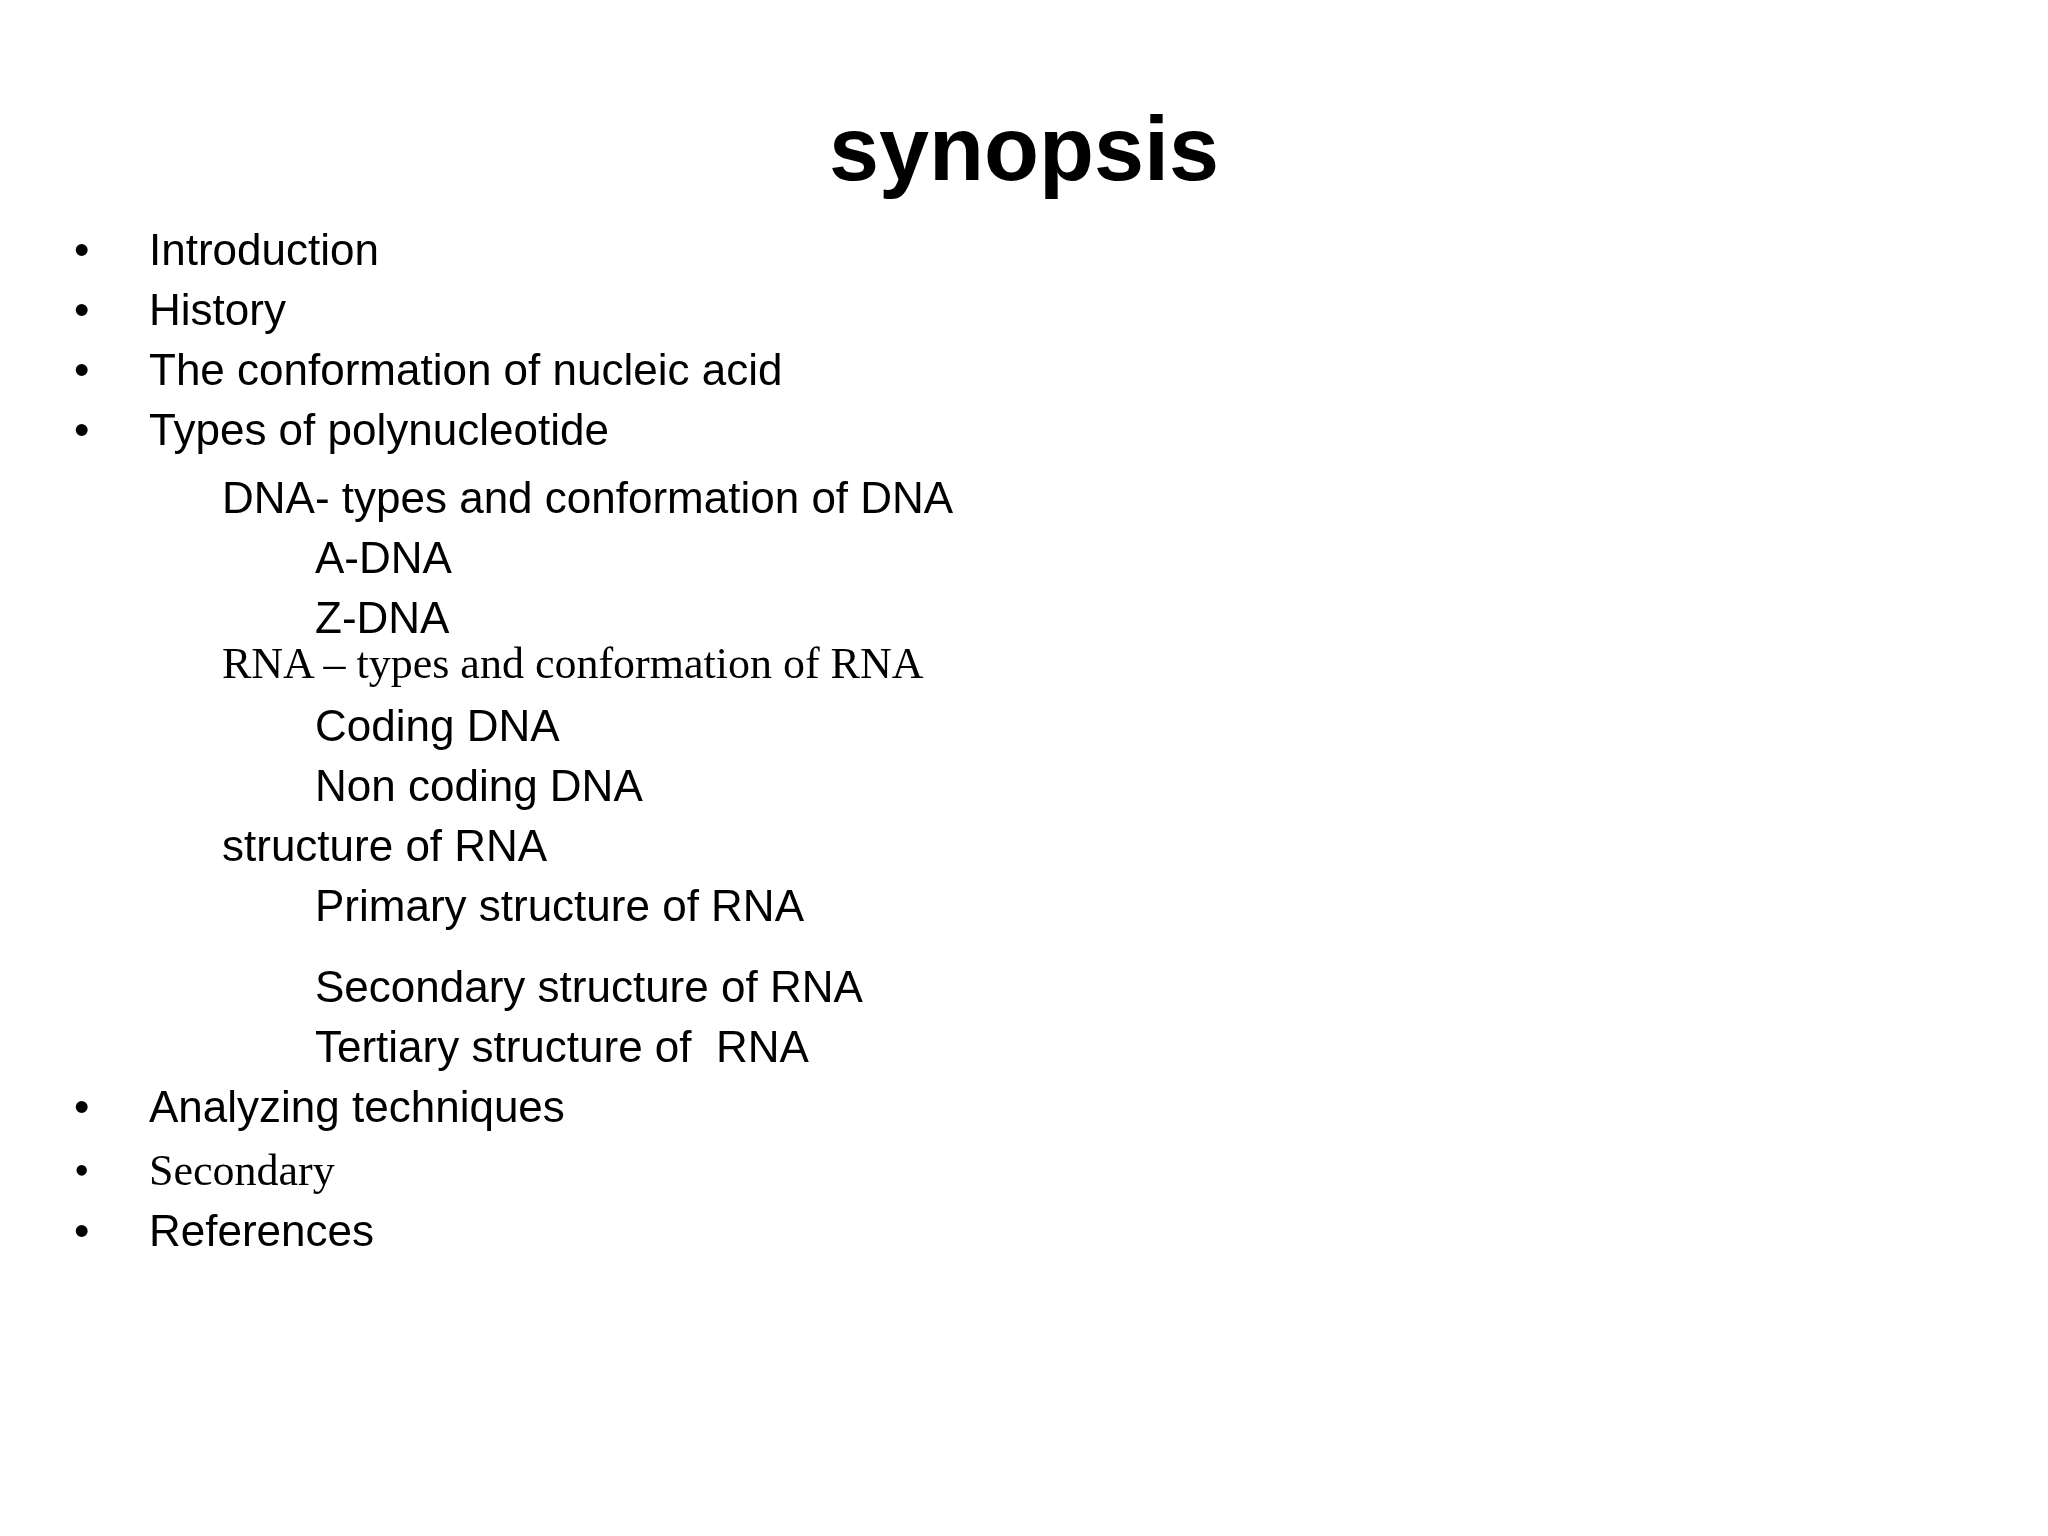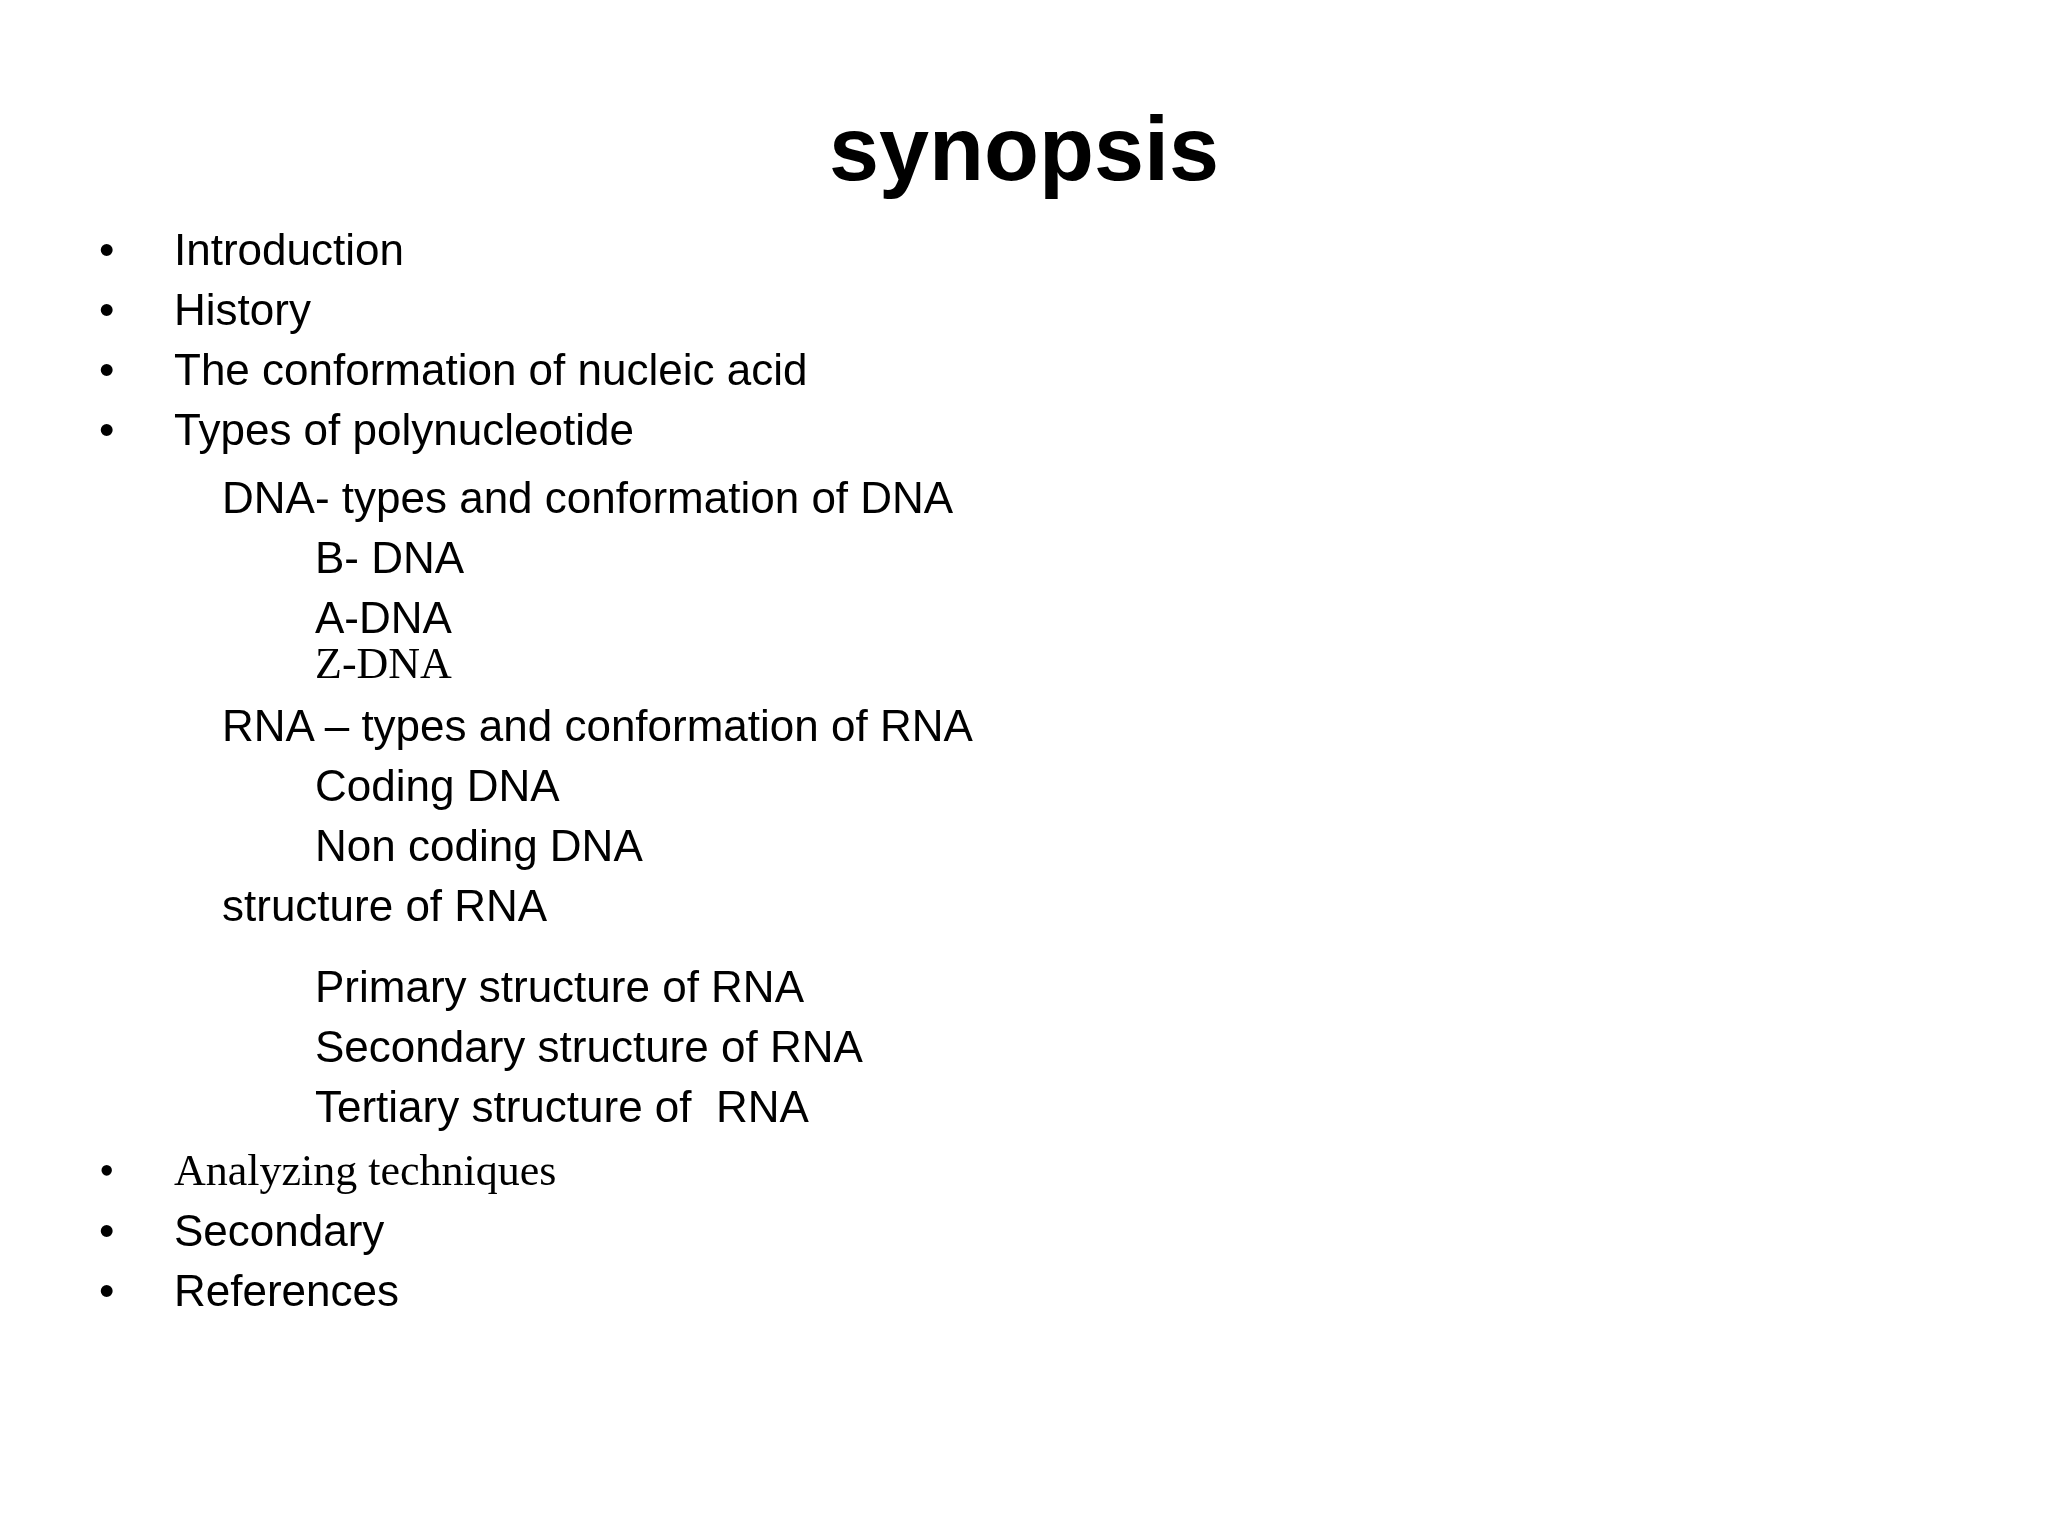--- a/index.html
+++ b/index.html
@@ -34,21 +34,21 @@
     top: 220px;
     left: 0;
     width: 2048px;
   }
   .line {
     height: 60px;
     line-height: 60px;
     font-size: 44px;
     white-space: pre;
   }
-  .lvl1 { padding-left: 99px; }
+  .lvl1 { padding-left: 74px; }
   .lvl2 { padding-left: 222px; }
   .lvl3 { padding-left: 315px; }
   .lvl1 .bullet {
     display: inline-block;
     width: 75px;
     font-size: 44px;
   }
   
   .outline .line:nth-child(5)  { margin-top: 8px; }
   .outline .line:nth-child(8)  { margin-top: -14px; font-family: Liberation Serif, serif; }
@@ -60,21 +60,20 @@
 <body>
 
 <div class="slide">
   <div class="title">synopsis</div>
   <div class="outline">
       <div class="line lvl1"><span class="bullet">•</span><span>Introduction</span></div>
       <div class="line lvl1"><span class="bullet">•</span><span>History</span></div>
       <div class="line lvl1"><span class="bullet">•</span><span>The conformation of nucleic acid</span></div>
       <div class="line lvl1"><span class="bullet">•</span><span>Types of polynucleotide</span></div>
       <div class="line lvl2"><span>DNA- types and conformation of DNA</span></div>
-      <div class="line lvl3"><span>B- DNA</span></div>
       <div class="line lvl3"><span>A-DNA</span></div>
       <div class="line lvl3"><span>Z-DNA</span></div>
       <div class="line lvl2"><span>RNA – types and conformation of RNA</span></div>
       <div class="line lvl3"><span>Coding DNA</span></div>
       <div class="line lvl3"><span>Non coding DNA</span></div>
       <div class="line lvl2"><span>structure of RNA</span></div>
       <div class="line lvl3"><span>Primary structure of RNA</span></div>
       <div class="line lvl3"><span>Secondary structure of RNA</span></div>
       <div class="line lvl3"><span>Tertiary structure of  RNA</span></div>
       <div class="line lvl1"><span class="bullet">•</span><span>Analyzing techniques</span></div>

